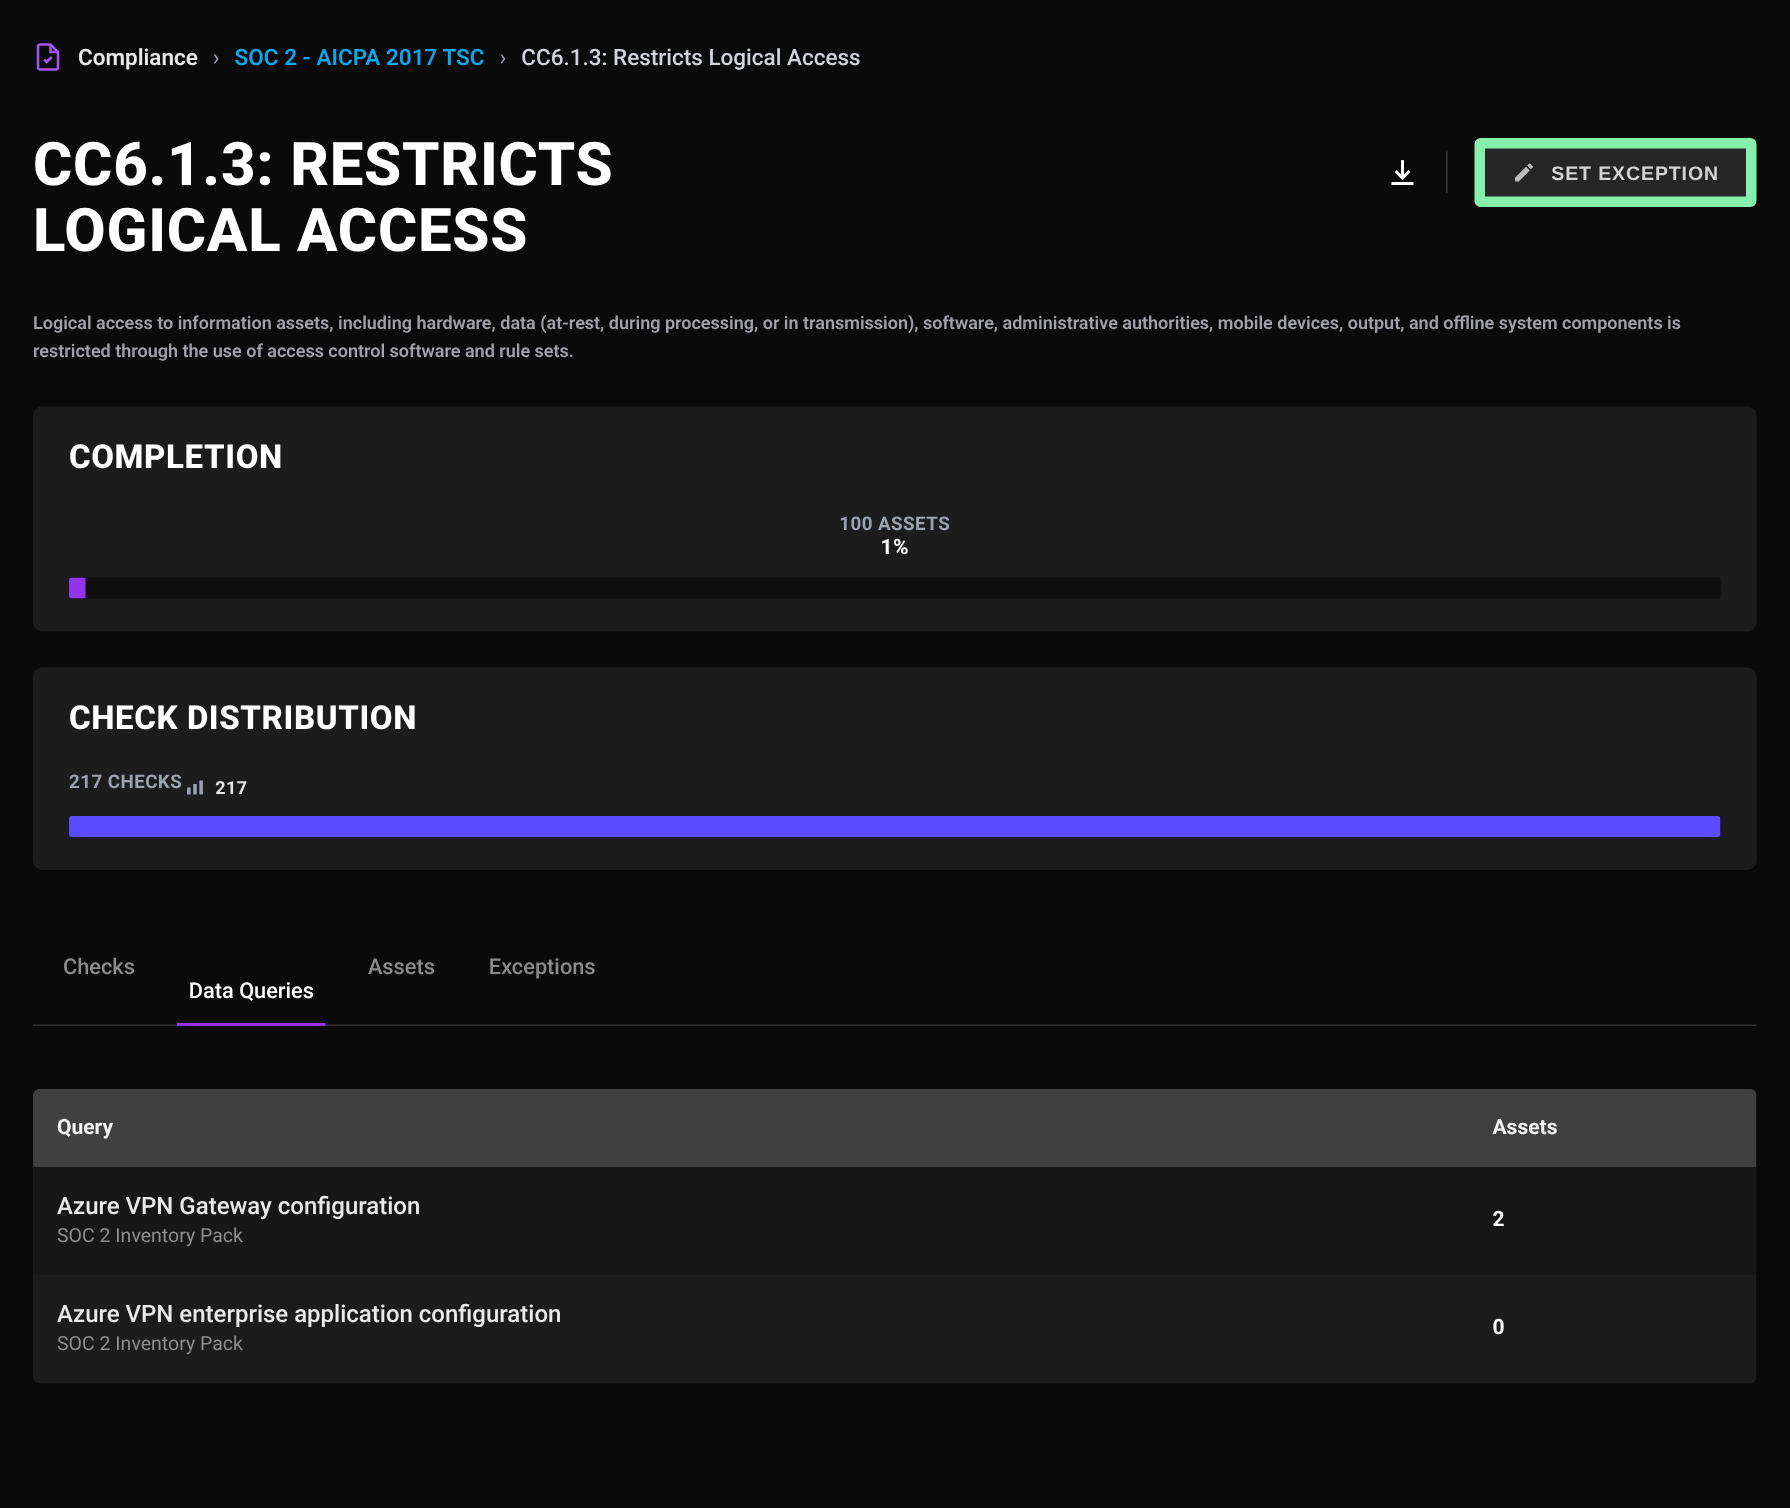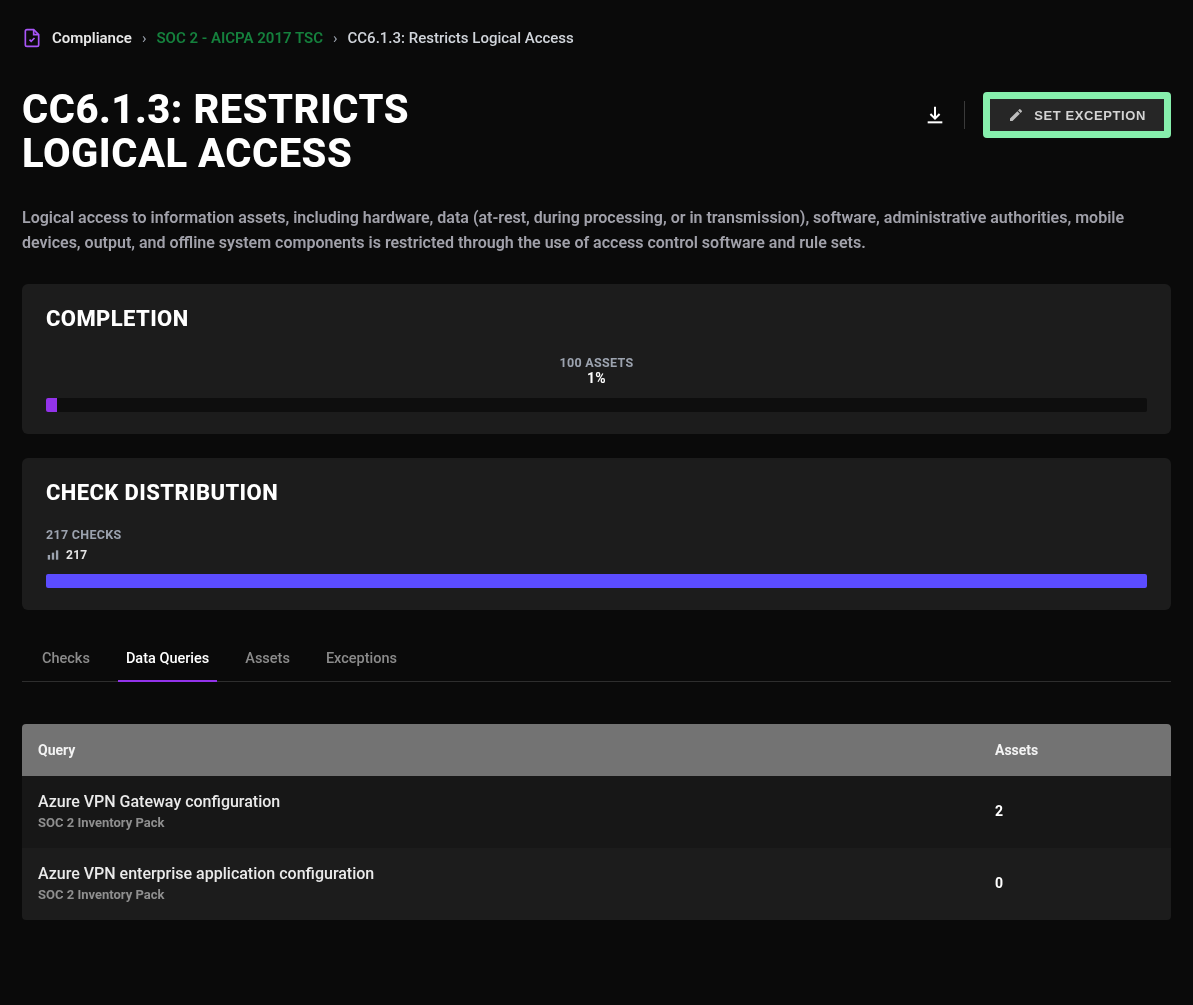--- a/index.html
+++ b/index.html
@@ -19,21 +19,21 @@
     align-items: center;
     gap: 10px;
     font-size: 15px;
     padding: 4px 0 12px 0;
   }
   .breadcrumb .icon-doc {
     color: #a855f7;
     display: inline-flex;
   }
   .bc-item { color: #e8e8e8; font-weight: 600; }
-  .bc-link { color: #15803d; font-weight: 600; cursor: pointer; }
+  .bc-link { color: #0ea5e9; font-weight: 600; cursor: pointer; }
   .bc-sep { color: #9ca3af; }
   .bc-current { color: #d1d5db; font-weight: 500; }
 
   
   .header-row {
     display: flex;
     align-items: flex-start;
     justify-content: space-between;
     gap: 20px;
     margin-top: 28px;
@@ -75,21 +75,21 @@
     font-size: 13px;
     font-weight: 700;
     letter-spacing: 0.6px;
     cursor: pointer;
   }
   .exception-btn svg { color: #bdbdbd; }
 
   
   .description {
     margin-top: 30px;
-    font-size: 16px;
+    font-size: 12px;
     font-weight: 600;
     color: #a1a1aa;
     line-height: 1.55;
     max-width: 100%;
   }
 
   
   .card {
     background: #1c1c1c;
     border-radius: 6px;
@@ -152,20 +152,21 @@
   .tab {
     color: #8b8b8b;
     font-size: 14.5px;
     font-weight: 500;
     padding-bottom: 14px;
     cursor: pointer;
     position: relative;
   }
   .tab.active {
     color: #ffffff;
+    margin-top: 32px;
   }
   .tab.active::after {
     content: "";
     position: absolute;
     left: -8px; right: -8px;
     bottom: -1px;
     height: 2px;
     background: #9333ea;
   }
   .tabs-hr {
@@ -179,33 +180,33 @@
     margin-top: 42px;
     border-radius: 4px;
     overflow: hidden;
   }
   .thead, .trow {
     display: grid;
     grid-template-columns: 1fr 160px;
     align-items: center;
   }
   .thead {
-    background: #737373;
+    background: #404040;
     padding: 18px 16px;
     font-weight: 700;
     color: #f3f3f3;
     font-size: 14px;
   }
   .trow {
     background: #171717;
     padding: 16px 16px 18px 16px;
   }
   .trow.alt { background: #1c1c1c; }
   .q-title { font-size: 16px; color: #eaeaea; font-weight: 500; }
-  .q-sub { font-size: 13px; color: #8f8f8f; font-weight: 700; margin-top: 4px; }
+  .q-sub { font-size: 13px; color: #8f8f8f; font-weight: 400; margin-top: 4px; }
   .q-assets { font-weight: 700; color: #ffffff; }
 </style>
 </head>
 <body>
 
 <div class="page">
 
   <div class="breadcrumb">
     <span class="icon-doc">
       <svg width="20" height="20" viewBox="0 0 24 24" fill="none" stroke="currentColor" stroke-width="2">
@@ -249,21 +250,21 @@
       <span>100 ASSETS</span>
       <span class="pct">1%</span>
     </div>
     <div class="progress">
       <div class="bar" id="completion-bar" style="width: 1%;"></div>
     </div>
   </div>
 
   <div class="card">
     <div class="card-title">CHECK DISTRIBUTION</div>
-    <div class="card-sub-row" style="margin-top:22px; justify-content:flex-start; flex-direction:column; align-items:flex-start; gap:2px;">
+    <div class="card-sub-row" style="margin-top:22px; justify-content:flex-start; flex-direction:row; align-items:flex-start; gap:2px;">
       <span>217 CHECKS</span>
       <span class="dist-legend">
         <svg width="14" height="14" viewBox="0 0 24 24" fill="currentColor">
           <rect x="3" y="12" width="4" height="8"></rect>
           <rect x="10" y="8" width="4" height="12"></rect>
           <rect x="17" y="4" width="4" height="16"></rect>
         </svg>
         <span>217</span>
       </span>
     </div>

